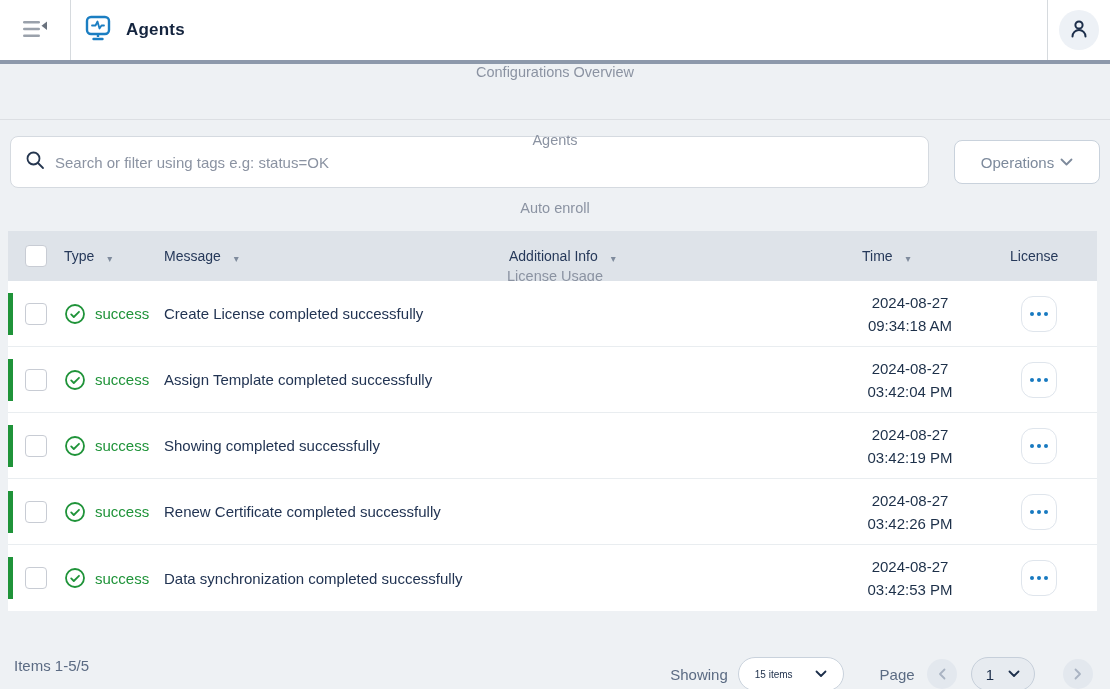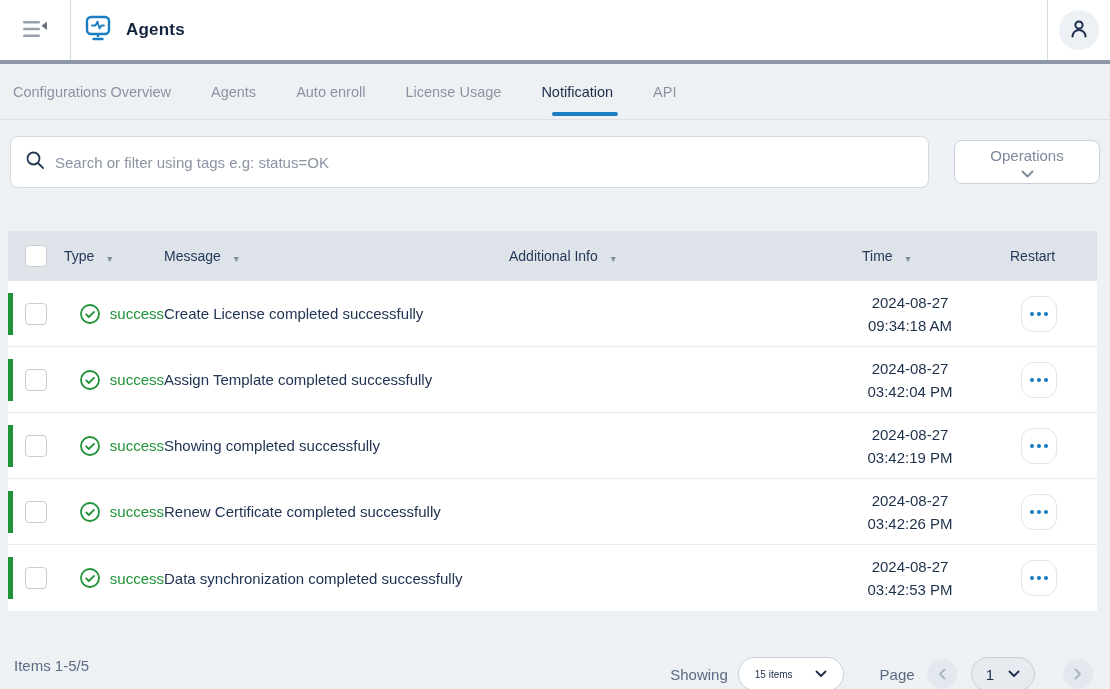--- a/index.html
+++ b/index.html
@@ -14,48 +14,48 @@
   .app-header { height:60px; background:#fff; display:flex; align-items:stretch; }
   .menu-area { width:70px; display:flex; align-items:center; justify-content:center; }
   .v-divider { width:1px; background:#d6dade; }
   .title-area { flex:1; display:flex; align-items:center; padding-left:12px; gap:13px; }
   .page-title { font-size:17px; font-weight:bold; color:#14243e; letter-spacing:.2px; }
   .avatar-area { width:62px; display:flex; align-items:center; justify-content:center; }
   .avatar { width:40px; height:40px; border-radius:50%; background:#edf1f6; display:flex; align-items:center; justify-content:center; cursor:pointer; border:none; }
   .header-strip { height:4px; background:#8d99ab; }
 
   
-  .tab-bar { height:56px; display:flex; align-items:center; gap:40px; padding:0 13px; border-bottom:1px solid #dcdfe3; }
+  .tab-bar { height:56px; display:flex; align-items:center; gap:52px; padding:0 13px; border-bottom:1px solid #dcdfe3;flex-direction:column; }
   .tab { position:relative; height:100%; display:flex; align-items:center; cursor:pointer; font-size:14.5px; color:#8b93a2; }
   .tab.active { color:#1c2c49; font-weight:500; }
   .tab.active::after { content:""; position:absolute; bottom:3px; left:50%; transform:translateX(-38%); width:66px; height:4px; border-radius:2px; background:#1b7ec2; }
 
   
   .search-row { display:flex; align-items:center; margin:16px 10px 0 10px; }
   .search-box { flex:0 0 919px; height:52px; background:#fff; border:1px solid #d5dae0; border-radius:8px; display:flex; align-items:center; padding:0 14px; gap:10px; }
   .search-box input { border:none; outline:none; flex:1; font-size:15px; font-family:"Liberation Sans", sans-serif; color:#223453; background:transparent; }
   .search-box input::placeholder { color:#8b93a2; }
-  .operations-btn { margin-left:auto; height:44px; min-width:146px; background:#fff; border:1px solid #c9d2dc; border-radius:8px; display:flex; align-items:center; justify-content:center; gap:6px; font-size:15px; font-weight:500; color:#7d8a9c; cursor:pointer; font-family:"Liberation Sans", sans-serif;flex-direction:column; }
+  .operations-btn { margin-left:auto; height:44px; min-width:146px; background:#fff; border:1px solid #c9d2dc; border-radius:8px; display:flex; align-items:center; justify-content:center; gap:6px; font-size:15px; font-weight:500; color:#7d8a9c; cursor:pointer; font-family:"Liberation Sans", sans-serif; }
 
   
   .table { margin:43px 13px 0 8px; width:1089px; }
   .grid { display:grid; grid-template-columns:56px 100px 345px 345px 150px 1fr; }
   .thead { background:#dee3e9; height:50px; }
   .thead .cell { display:flex; align-items:center; font-size:14px; font-weight:500; color:#26395a; gap:13px; }
   .cell { display:flex; align-items:center; }
   .c-check { padding-left:17px; }
   .c-time { padding-left:8px; }
   .c-act { padding-left:6px; }
   .sort-icon { color:#7f8b9d; font-size:10px; line-height:1; margin-top:5px; }
   .checkbox { width:22px; height:22px; background:#fff; border:1.5px solid #c8ccd4; border-radius:4px; cursor:pointer; }
 
   .trow { position:relative; height:66px; background:#fff; border-bottom:1px solid #e9edf0; }
   .trow:last-child { border-bottom:none; }
   .accent { position:absolute; left:0; top:50%; transform:translateY(-50%); width:5px; height:42px; background:#1f9339; }
-  .c-type { gap:9px;justify-content:flex-end; }
+  .c-type { gap:9px; }
   .type-label { font-size:15px; font-weight:500; color:#1f9339; }
   .msg { font-size:15px; color:#223453; }
   .time-block { width:96px; text-align:center; font-size:15px; color:#1d3049; line-height:23px; }
   .actions-btn { width:36px; height:36px; margin-left:11px; background:#fff; border:1px solid #dfe5ec; border-radius:12px; display:flex; align-items:center; justify-content:center; gap:3px; cursor:pointer; }
   .dot { width:4px; height:4px; border-radius:50%; background:#1779c0; }
 
   
   .pager { display:flex; align-items:flex-start; margin:46px 17px 0 14px; font-size:15px; color:#5b6b83; }
   .pager-right { margin-left:auto; display:flex; align-items:center; }
   .items-select { margin-left:10px; height:34px; border-radius:17px; background:#fff; border:1px solid #c9d2dc; display:flex; align-items:center; gap:22px; padding:0 16px; font-size:10px; color:#1c2e4a; cursor:pointer; font-family:"Liberation Sans", sans-serif; }
@@ -168,21 +168,21 @@
     </div>
     <div class="cell">
       <span>Additional Info</span>
       <span class="sort-icon">▾</span>
     </div>
     <div class="cell c-time">
       <span>Time</span>
       <span class="sort-icon">▾</span>
     </div>
     <div class="cell c-act">
-      <span>Restart</span>
+      <span>License</span>
     </div>
   </div>
   <div id="table-body">
   <div class="grid trow">
     <div class="accent"></div>
     <div class="cell c-check">
           <div class="checkbox"></div>
         </div>
     <div class="cell c-type">
       <span>

